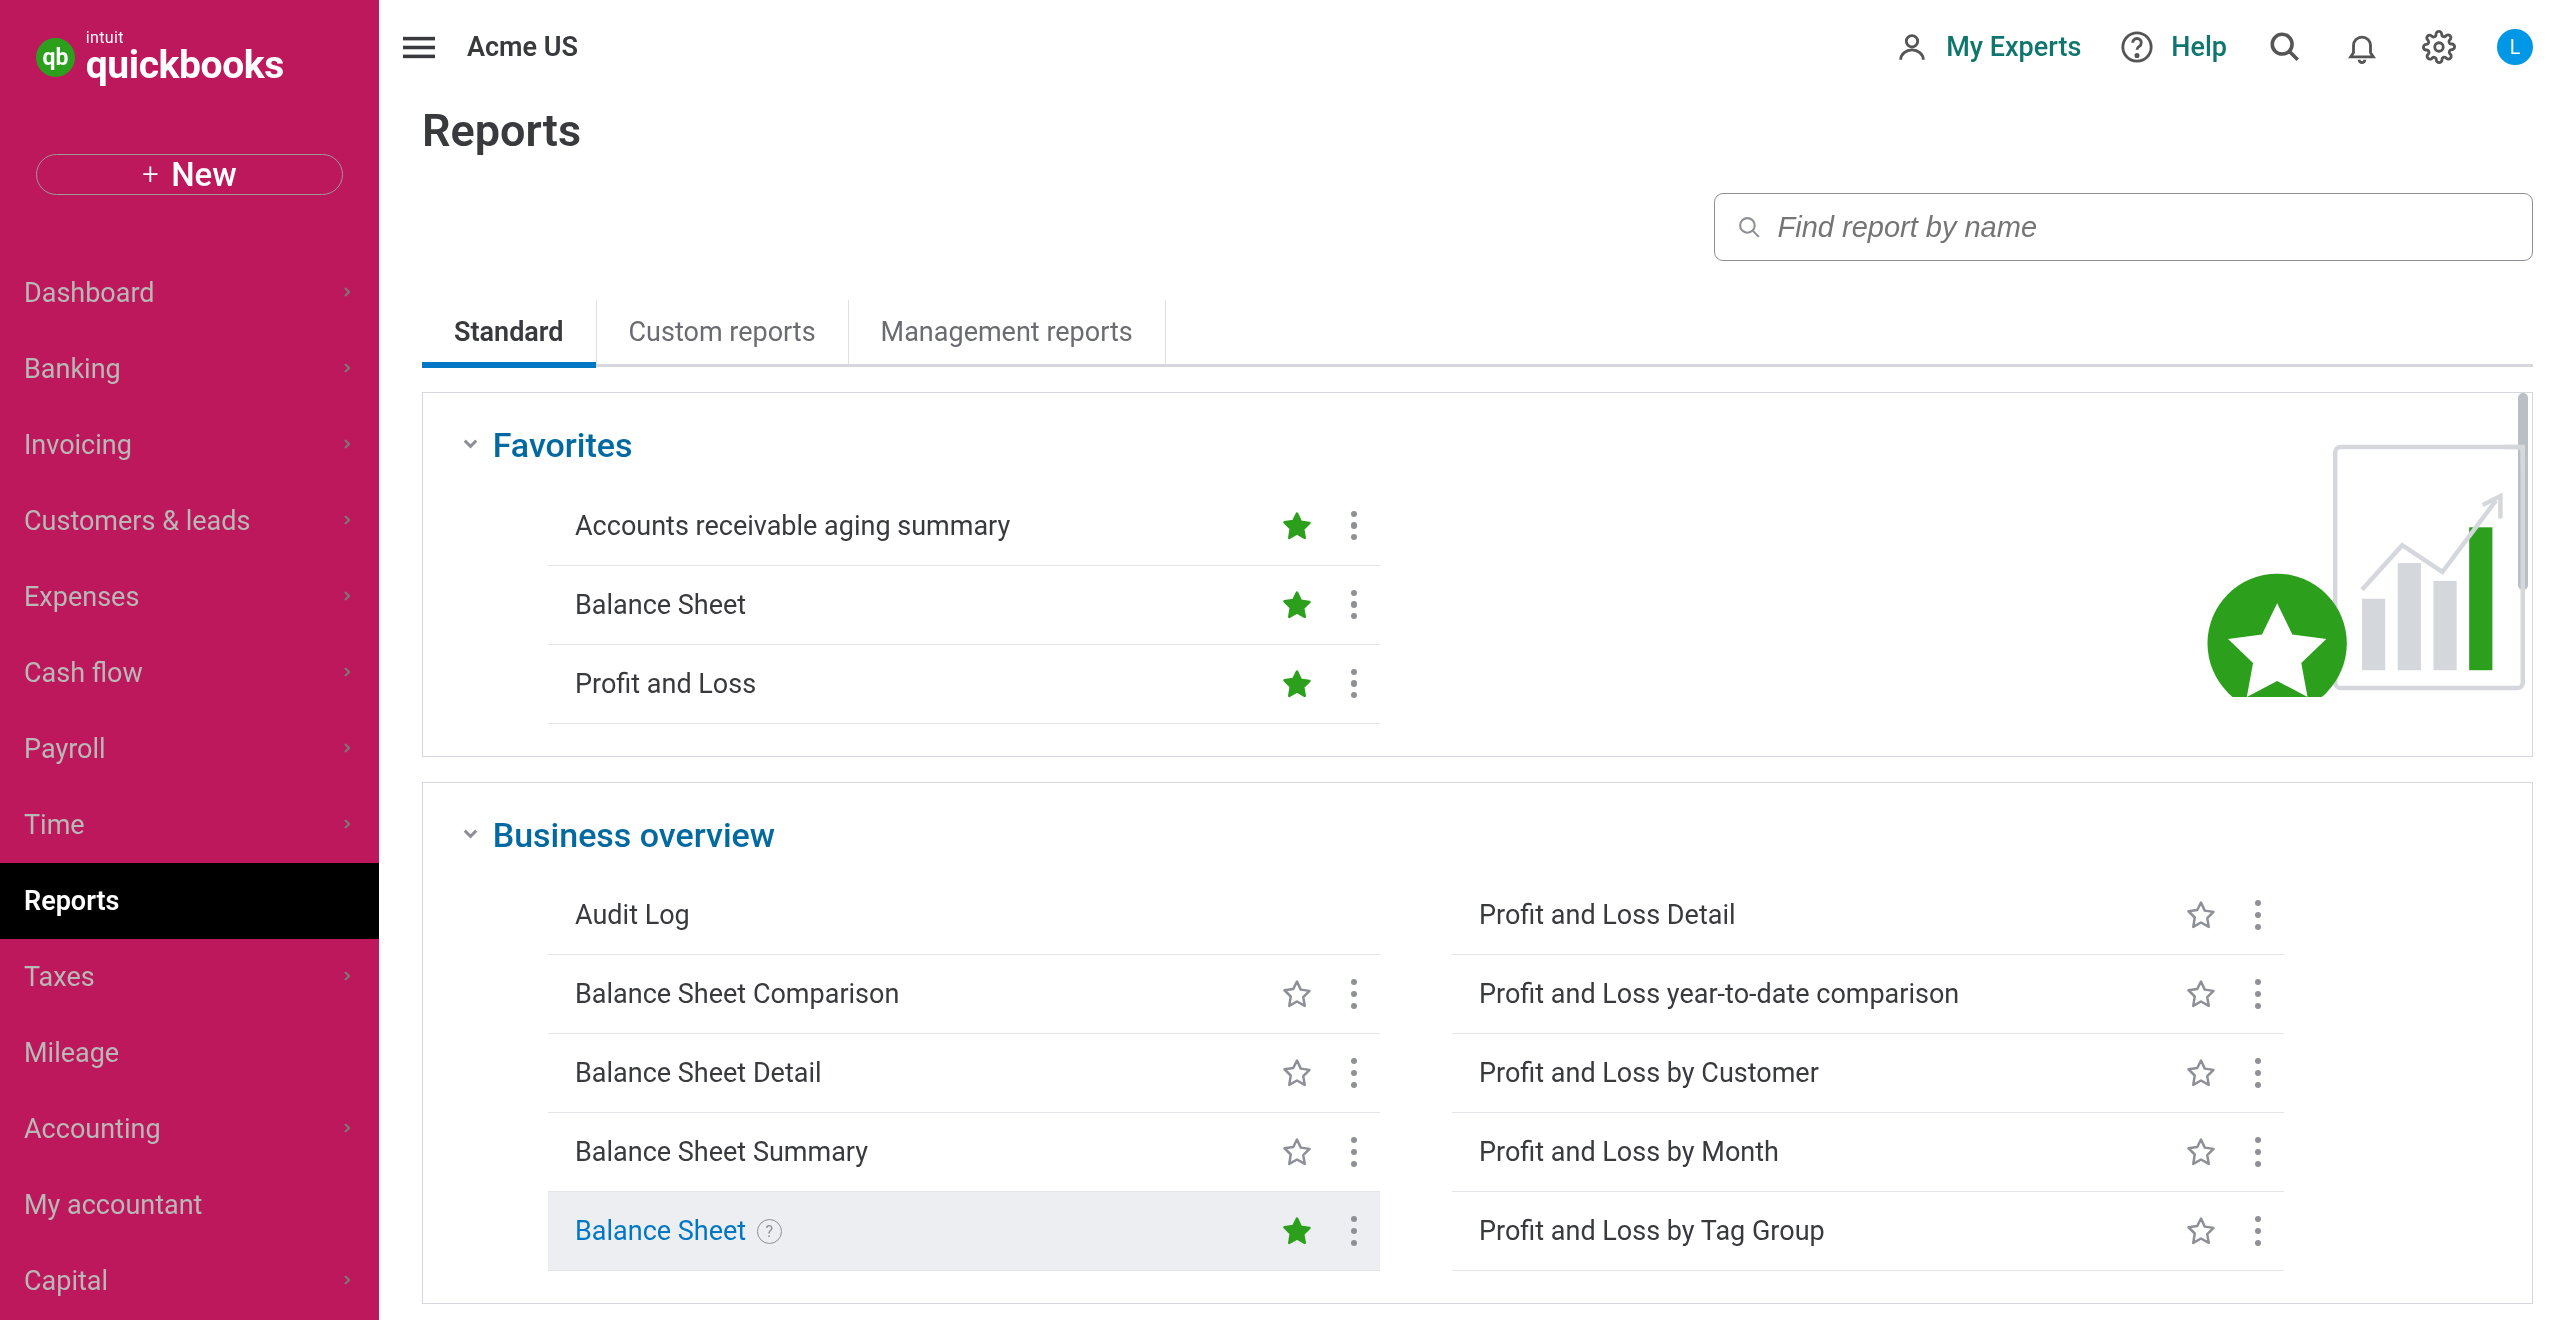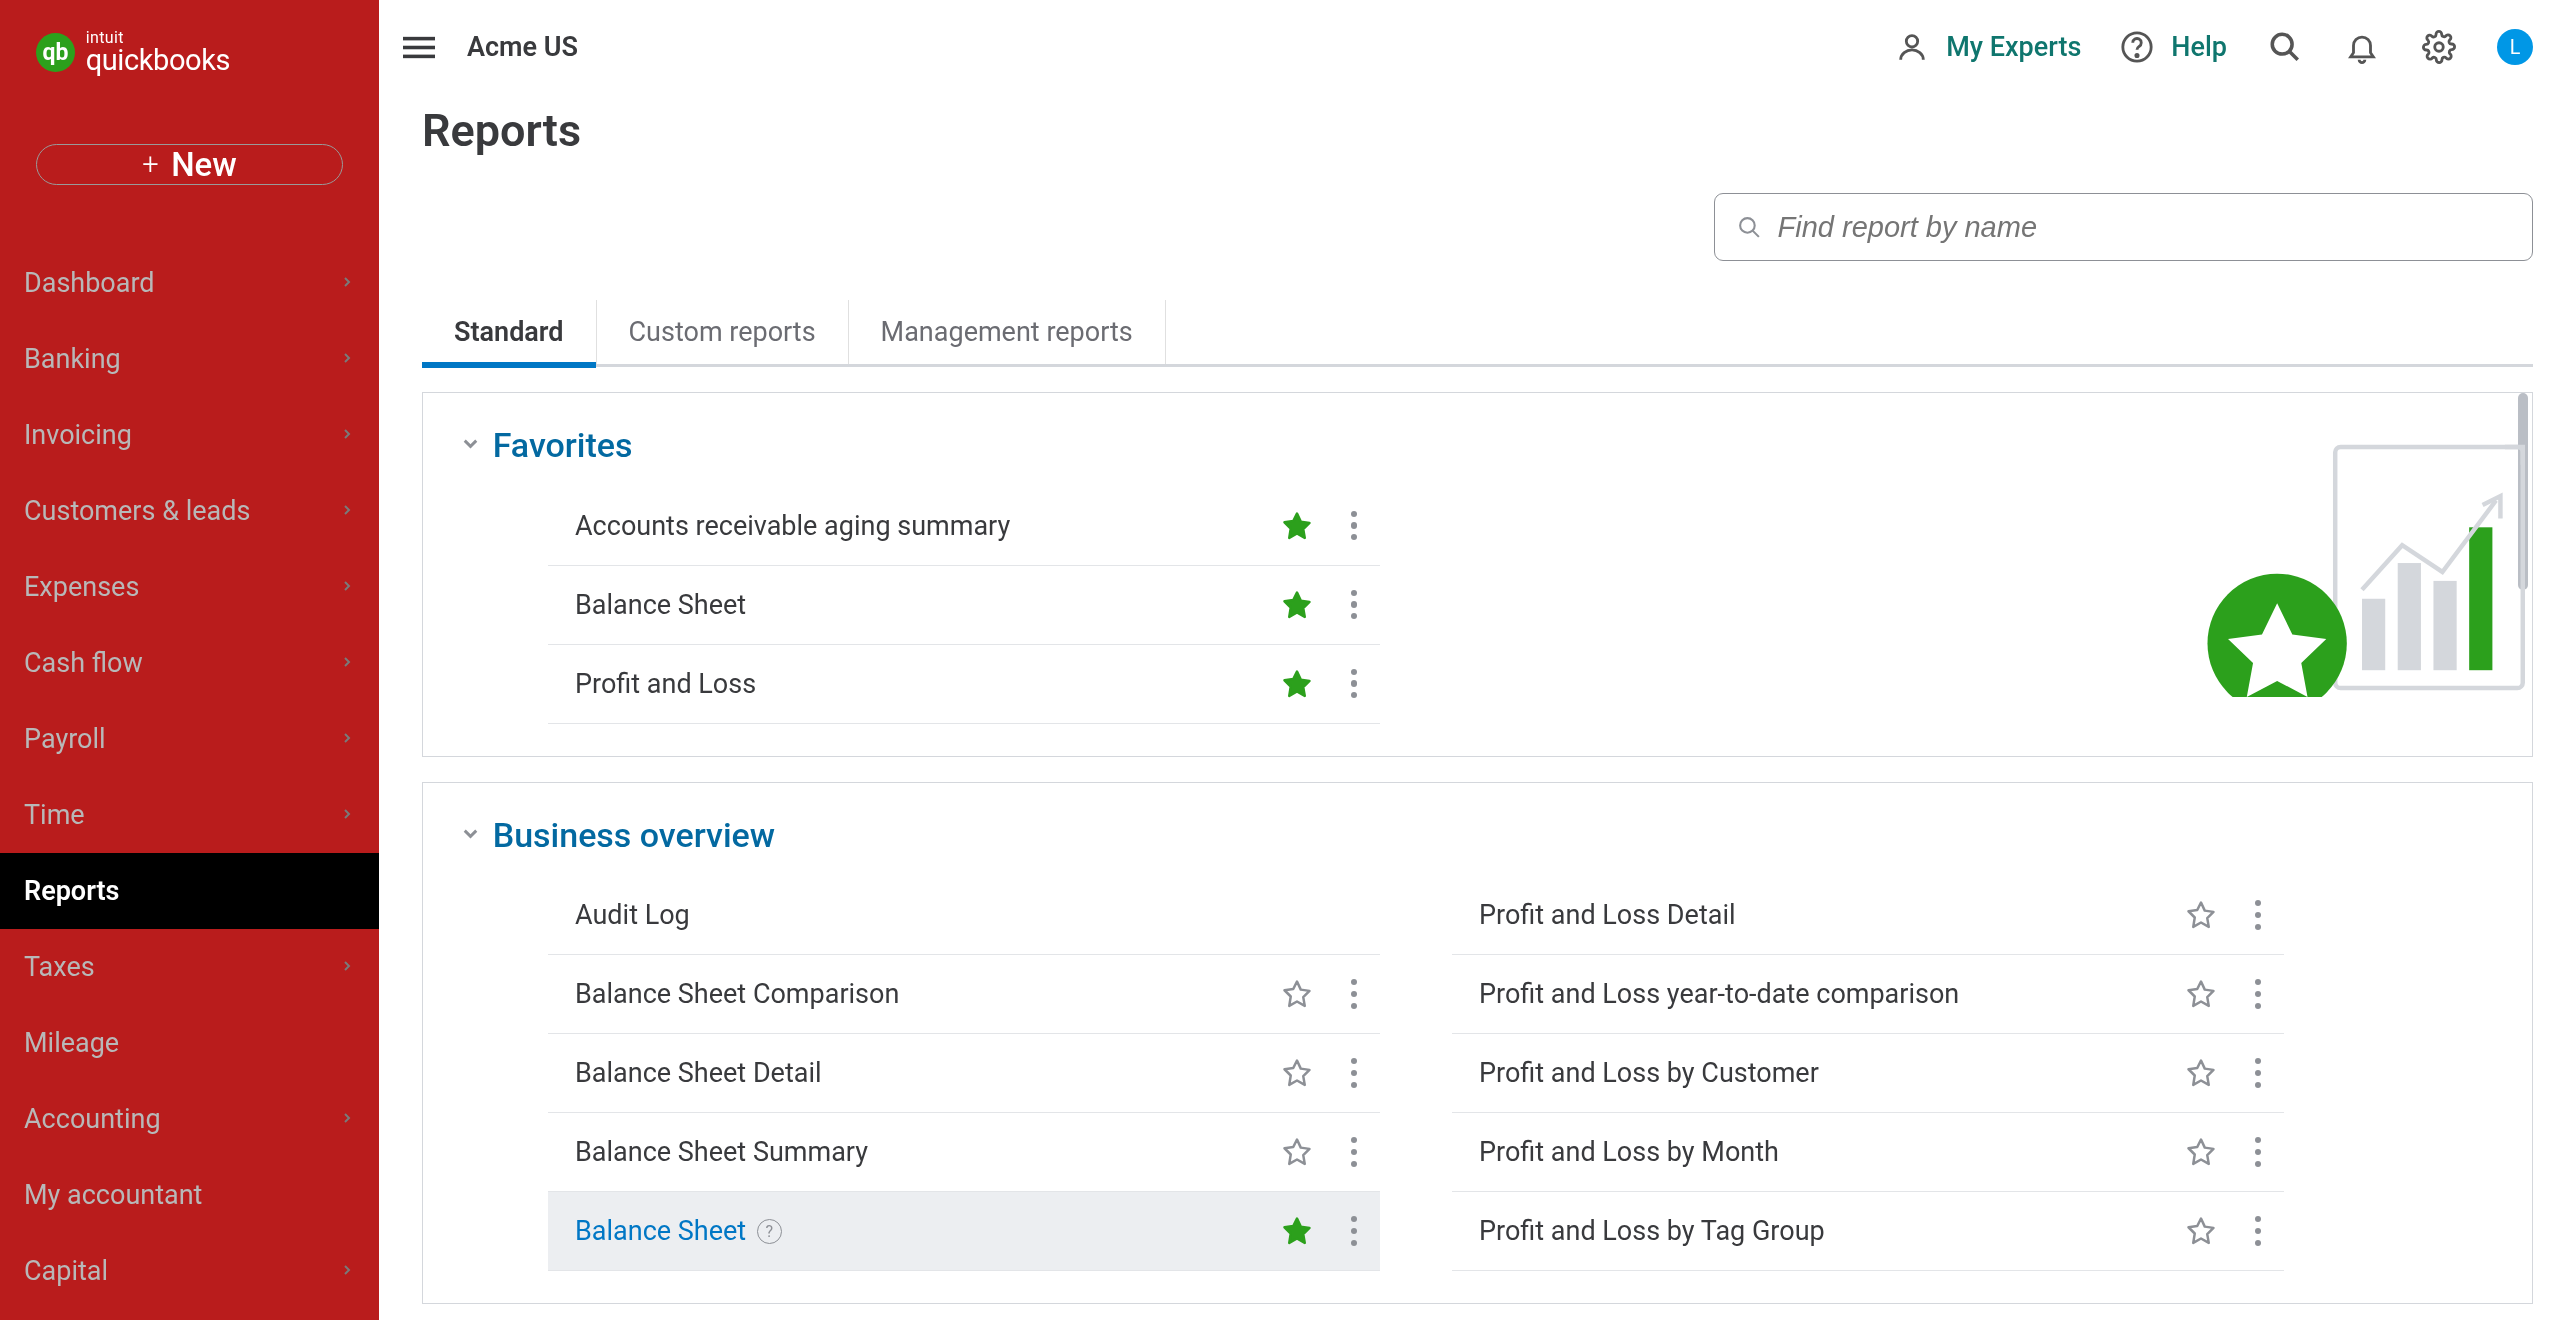--- a/index.html
+++ b/index.html
@@ -1,24 +1,24 @@
 <!DOCTYPE html>
 <html style="font-size:14.3px"><head>
 <meta charset="utf-8">
 <style>
 * { margin: 0; padding: 0; box-sizing: border-box; }
 body { font-family: -apple-system, BlinkMacSystemFont, "Segoe UI", Roboto, Helvetica, Arial, sans-serif; width: 2576px; height: 1320px; overflow: hidden; background: #fff; }
 .app { display: flex; height: 100%; }
-.sidebar { width: 379px; background: #b91c1c; color: #c5c5c5; display: flex; flex-direction: column; flex-shrink: 0; gap: 33px; }
+.sidebar { width: 379px; background: #be185d; color: #c5c5c5; display: flex; flex-direction: column; flex-shrink: 0; gap: 33px; }
 .logo-area { display: flex; align-items: center; padding: 30px 36px 25px 36px; }
 .logo-circle { width: 39px; height: 39px; border-radius: 50%; background: #2ca01c; display: flex; align-items: center; justify-content: center; margin-right: 10.7px; flex-shrink: 0; }
 .logo-circle span { color: #fff; font-weight: 700; font-size: 23px; }
 .logo-text { display: flex; flex-direction: column; line-height: 1; }
 .logo-text .small { font-size: 16px; color: #fff; letter-spacing: 0.4px; }
-.logo-text .big { font-size: 29px; color: #fff; font-weight: 400; letter-spacing: -0.4px; text-align: center; }
+.logo-text .big { font-size: 39px; color: #fff; font-weight: 700; letter-spacing: -0.4px; text-align: center; }
 .new-btn { margin: 10.7px 36px 27px 36px; border: 1.8px solid #9a9a9a; border-radius: 32px; height: 64px; display: flex; align-items: center; justify-content: center; gap: 12.5px; cursor: pointer; }
 .new-btn .plus { color: #fff; font-size: 29px; font-weight: 300; }
 .new-btn .lbl { color: #fff; font-size: 33px; font-weight: 500; }
 .nav { list-style: none; }
 .nav li { padding: 0 24px; height: 76px; display: flex; align-items: center; justify-content: space-between; font-size: 27px; cursor: pointer; color: #b8b8b8; }
 .nav li.active { background: #000; color: #fff; font-weight: 600; }
 .nav li .chev { color: #7a7a7a; font-size: 21.5px; }
 .main { flex: 1; display: flex; flex-direction: column; overflow: hidden; }
 .topbar { height: 86px; display: flex; align-items: center; padding: 8px 43px 0 18px; }
 .hamburger { width: 43px; height: 43px; display: flex; align-items: center; justify-content: center; cursor: pointer; color: #393a3d; }

